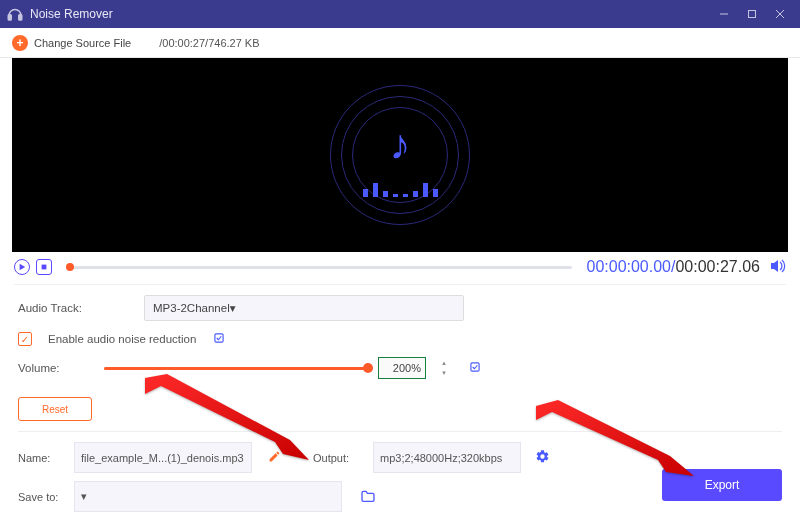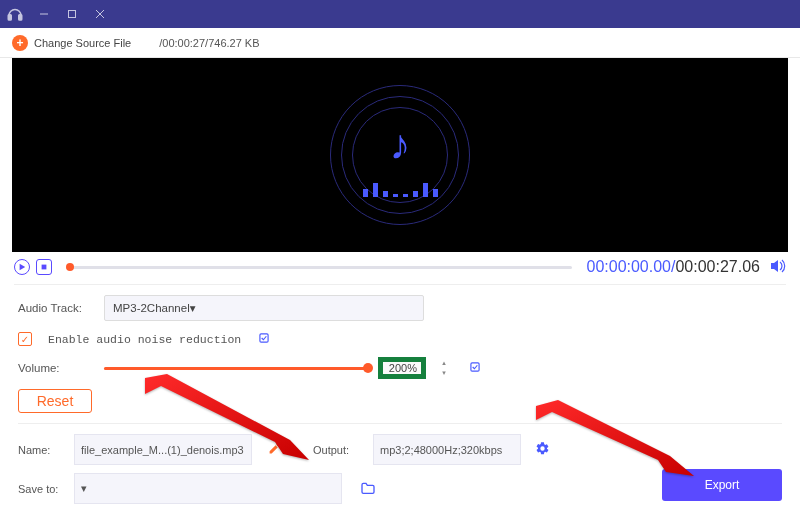--- a/index.html
+++ b/index.html
@@ -33,35 +33,35 @@
 .time { color: #4a5aff; font-size: 16px; }
 .time .cur { color: #4a5aff; }
 .time .dur { color: #333; }
 .vol-icon { color: #4a5aff; margin-left: 4px; cursor: pointer; }
 
 .divider { height: 1px; background: #eee; margin: 8px 14px 6px; }
 
 .ctrls { padding: 4px 18px 0; font-size: 11.5px; color: #444; }
 .row { display: flex; align-items: center; margin-bottom: 10px; gap: 10px; }
 .lbl { width: 76px; color: #555; }
-.select { flex: 0 0 320px; height: 24px; border: 1px solid #ddd; background: #f5f5fb; display: flex; align-items: center; padding: 12px 8px; cursor: pointer; color: #444; border-radius: 2px; }
+.select { flex: 0 0 320px; height: 24px; border: 1px solid #ddd; background: #f5f5fb; display: flex; align-items: center; padding: 12px 8px; cursor: pointer; color: #444; border-radius: 2px; margin-left: 40px; }
 .chk { width: 14px; height: 14px; border: 1.5px solid #ff6a2a; border-radius: 2px; display: inline-flex; align-items: center; justify-content: center; color: #ff6a2a; font-size: 10px; cursor: pointer; }
-.chk-lbl { margin-left: 6px; color: #555; font-family: Liberation Mono, monospace; }
+.chk-lbl { margin-left: 6px; color: #555; }
 .gear-s { color: #4a5aff; margin-left: 6px; cursor: pointer; }
 
 .slider { flex: 0 0 264px; height: 3px; background: #ffcab0; border-radius: 2px; position: relative; }
 .slider .fill { position: absolute; left: 0; top: 0; height: 100%; background: #ff5a2a; border-radius: 2px; }
 .slider .knob { position: absolute; top: 50%; transform: translate(-50%,-50%); width: 10px; height: 10px; background: #ff5a2a; border-radius: 50%; cursor: pointer; }
-.numbox { width: 48px; height: 22px; border: 5px solid #15803d; background: #fafafa; display: flex; align-items: center; justify-content: flex-end; padding: 0 4px; font-size: 11px; }
+.numbox { width: 48px; height: 22px; border: 1px solid #15803d; background: #fafafa; display: flex; align-items: center; justify-content: flex-end; padding: 0 4px; font-size: 11px; }
 .stepper { display: flex; flex-direction: column; margin-left: 2px; }
 .stepper span { width: 12px; height: 10px; font-size: 7px; color: #888; display: flex; align-items: center; justify-content: center; cursor: pointer; }
 .icon-r { color: #4a5aff; margin-left: 8px; cursor: pointer; }
 .unit { margin-left: 4px; color: #555; }
 
-.reset-btn { width: 74px; height: 24px; border: 1px solid #ff6a2a; background: #fff; color: #ff6a2a; border-radius: 3px; display: flex; align-items: center; justify-content: center; cursor: pointer; font-size: 14px; }
+.reset-btn { width: 74px; height: 24px; border: 1px solid #ff6a2a; background: #fff; color: #ff6a2a; border-radius: 3px; display: flex; align-items: center; justify-content: center; cursor: pointer; font-size: 10px; margin-top: 8px; }
 
 .hr2 { height: 1px; background: #eee; margin: 6px 18px; }
 
 .meta { padding: 4px 18px; font-size: 11px; color: #555; }
 .meta .row { margin-bottom: 8px; }
 .meta .fld { background: #f5f5fb; border: 1px solid #e5e5f0; height: 31px; padding: 0 6px; display: flex; align-items: center; color: #555; }
 .edit-icon { color: #ff6a2a; margin-left: 6px; cursor: pointer; }
 .cog-icon { color: #4a5aff; margin-left: 4px; cursor: pointer; }
 .folder-icon { color: #4a5aff; margin-left: 8px; cursor: pointer; }
 
@@ -74,20 +74,21 @@
 <body>
 
 <div class="titlebar">
   <span class="logo">
     <svg viewBox="0 0 24 24" fill="none" stroke="#c5c5e0" stroke-width="2">
         <path d="M4 14a8 8 0 0 1 16 0"></path>
         <rect x="3" y="13" width="4" height="7" rx="1" fill="#c5c5e0"></rect>
         <rect x="17" y="13" width="4" height="7" rx="1" fill="#c5c5e0"></rect>
       </svg>
   </span>
+  <span class="title">Noise Remover</span>
   <span class="winbtn">
       <svg viewBox="0 0 10 10">
         <line x1="1" y1="5" x2="9" y2="5" stroke="currentColor" stroke-width="1"></line>
       </svg>
     </span>
   <span class="winbtn">
       <svg viewBox="0 0 10 10">
         <rect x="1.5" y="1.5" width="7" height="7" fill="none" stroke="currentColor" stroke-width="1"></rect>
       </svg>
     </span>

